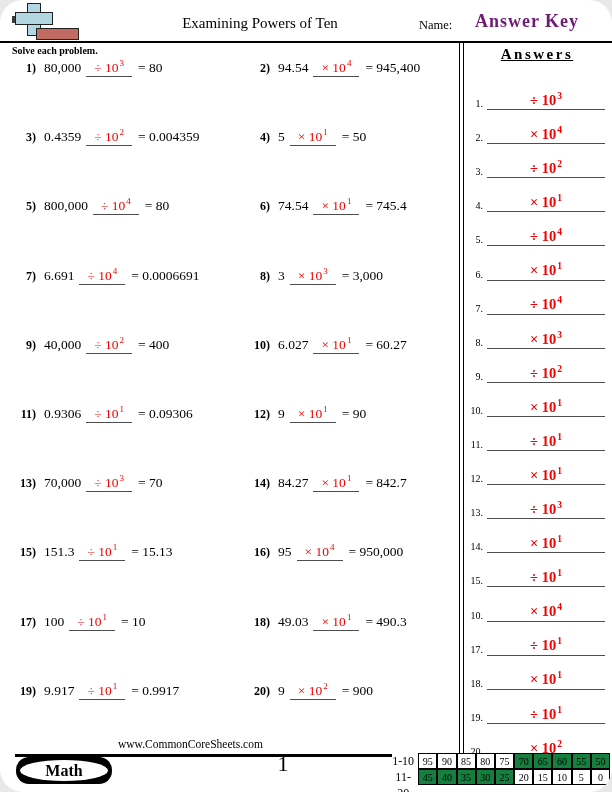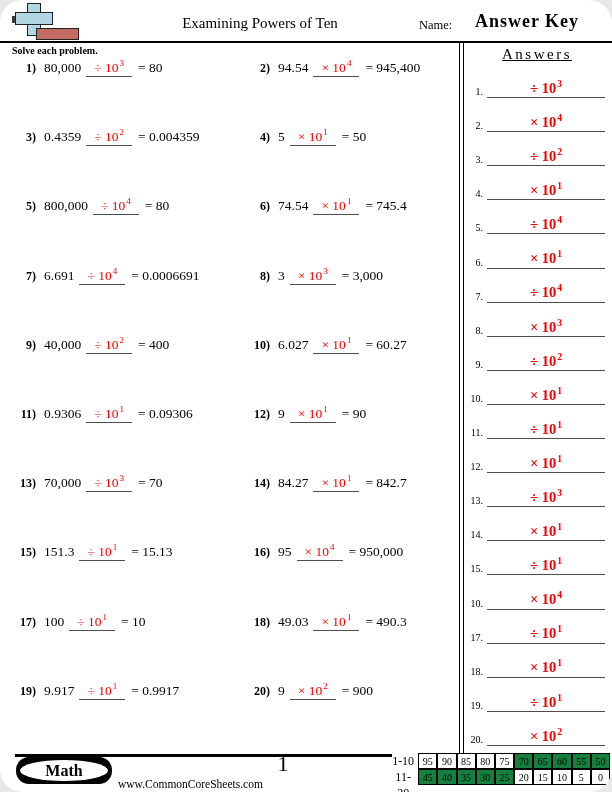--- a/index.html
+++ b/index.html
@@ -18,58 +18,58 @@
   .logo-cross-h { position:absolute; left:3px; top:9px; width:36px; height:11px;
                   background:#b3d7e2; border:1.5px solid #222; }
   .logo-shadow  { position:absolute; left:0; top:13px; width:6px; height:7px;
                   background:#3a3a3a; }
   .logo-brown   { position:absolute; left:24px; top:25px; width:41px; height:10px;
                   background:#c26b63; border:1.5px solid #222; }
   .title { position:absolute; left:140px; top:15px; width:240px; text-align:center;
            font-size:15px; }
   .name-label { position:absolute; left:419px; top:18px; font-size:12.5px; }
   .answer-key { position:absolute; left:460px; top:11px; width:134px; text-align:center;
-                font-size:18px; font-weight:bold; color:#000000; letter-spacing:1px; }
+                font-size:18px; font-weight:bold; color:#701a75; letter-spacing:1px; }
   
   .vsep { position:absolute; left:459px; top:41px; width:3px; height:713px;
           border-left:1.6px solid #000; border-right:1.6px solid #000; }
   
   .instructions { position:absolute; left:12px; top:45px; font-weight:bold;
                   font-size:10px;text-align:right; }
   
   .problems { position:absolute; left:12px; top:58px; width:446px;
               display:grid; grid-template-columns:234px 212px;
               grid-auto-rows:69.2px; }
   .problem { display:flex; align-items:baseline; font-size:13.5px; white-space:nowrap; }
   .pnum { font-weight:bold; font-size:12px; width:24px; min-width:24px;
           text-align:right; margin-right:8px; }
   .blank { border-bottom:1.7px solid #4d4d4d; padding:0 8px; margin:0 5px;
            color:#f40000; }
   .presult { margin-left:1px; }
   .exp { font-size:9px; vertical-align:6px; margin-left:1px; }
   
   .answers { position:absolute; left:466px; top:44px; width:142px; }
-  .answers-title { text-align:center; font-size:15px; font-weight:normal;
-                   letter-spacing:2.5px; text-decoration:underline; margin:2px 0 1px 0; }
+  .answers-title { text-align:center; font-size:15px; font-weight:bold;
+                   letter-spacing:2.5px; text-decoration:underline; margin:2px 0 13px 0; }
   .ans-row { display:flex; align-items:flex-end; height:34.1px; }
   .ans-num { font-size:10px; min-width:17px; text-align:right; margin-right:4px;
              padding-bottom:1px; }
   .ans-line { flex:1; border-bottom:1.6px solid #4d4d4d; text-align:center;
               color:#f40000; font-weight:bold; font-size:14.5px; margin-right:3px;
               padding-bottom:1px; line-height:1.05; }
   .ans-line .exp { font-size:9.5px; vertical-align:6px; }
   
   .footer-line { position:absolute; left:15px; top:754px; width:377px; height:3px;
                  background:#000; }
   .badge { position:absolute; left:16px; top:757px; width:96px; height:27px;
            background:#000; border-radius:13px; }
   .badge-oval { position:absolute; left:4px; top:3px; right:4px; bottom:3px;
                 background:#fff; border-radius:50%; display:flex; align-items:center;
                 justify-content:center; font-weight:bold; font-size:16px; }
-  .site { position:absolute; left:118px; top:738px; font-size:11.5px;margin-top:40px; }
+  .site { position:absolute; left:118px; top:738px; font-size:11.5px; }
   .pageno { position:absolute; left:268px; top:751px; width:30px; text-align:center;
             font-size:22px; }
   .score { position:absolute; right:2px; top:753px;
            display:grid; grid-template-columns:27px repeat(10, 19.2px);
            grid-auto-rows:16px; }
   .score-lbl { font-size:12px; text-align:center; padding-right:3px; line-height:16px; }
   .score-cell { border:0.5px solid #000; font-size:10px; text-align:center;
                 line-height:15px; background:#fff; }
   .score-cell.shaded { background:#15803d; }
 </style>

